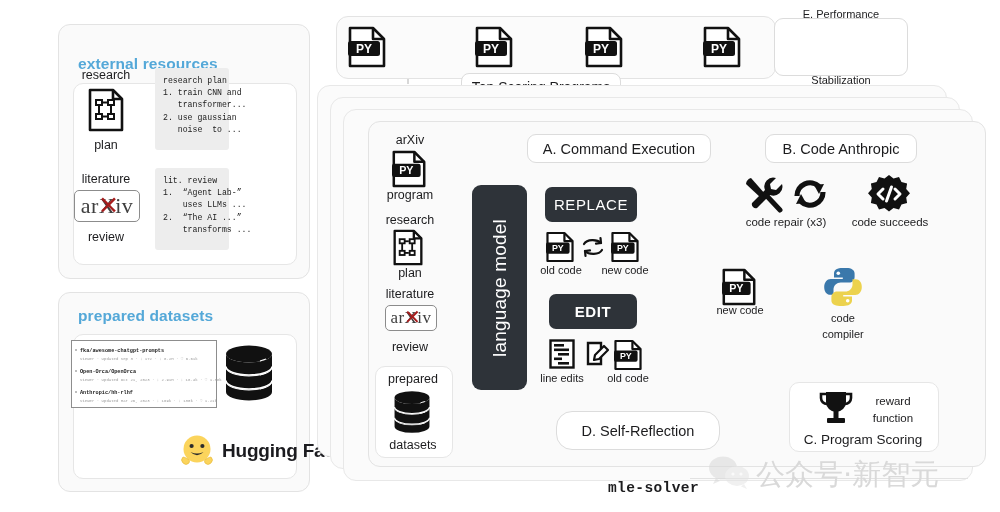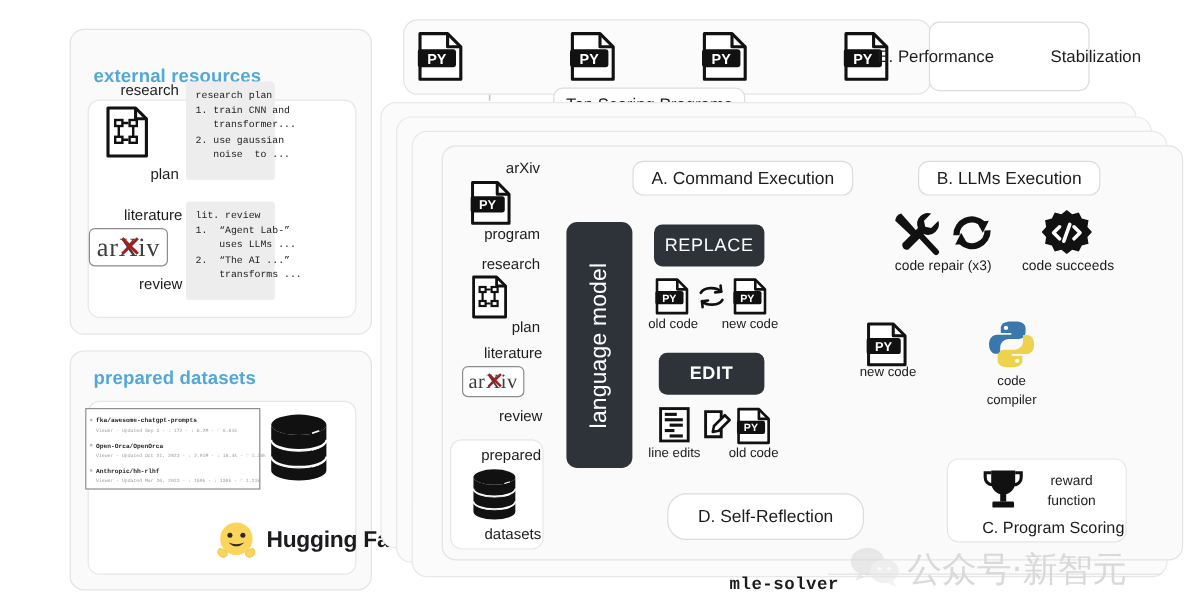--- a/index.html
+++ b/index.html
@@ -5,37 +5,37 @@
   html,body{margin:0;padding:0;background:#ffffff;}
   body{width:1000px;height:512px;position:relative;overflow:hidden;
        font-family:"Liberation Sans",sans-serif;color:#1c1c1e;}
 
   
   .card{position:absolute;background:#fafafa;border:1px solid #e3e3e3;border-radius:12px;margin-left:12px;}
   .inner{position:absolute;background:#ffffff;border:1px solid #e6e6e6;border-radius:10px;}
 
   .panel-title{position:absolute;color:#54a8d8;font-size:15.5px;font-weight:600;letter-spacing:.1px;}
 
-  .lbl{position:absolute;font-size:12.5px;color:#1c1c1e;text-align:right;white-space:nowrap;}
+  .lbl{position:absolute;font-size:12.5px;color:#1c1c1e;text-align:center;white-space:nowrap;}
   .lbl-md{position:absolute;font-size:11px;color:#1c1c1e;text-align:center;white-space:nowrap;}
 
   
   .codeblk{position:absolute;background:#ededed;border-radius:3px;
            font-family:"Liberation Mono",monospace;font-size:8.2px;line-height:12.2px;
            color:#222;padding:7px 8px;white-space:pre;box-sizing:border-box;}
 
   
   .pyicon{position:absolute;}
   .pyicon svg{display:block;}
 
   
   .pill{position:absolute;background:#ffffff;border:1px solid #dcdcdc;border-radius:9px;
         display:flex;align-items:center;justify-content:center;
         font-size:14.5px;color:#1c1c1e;white-space:nowrap;padding:0 10px;box-sizing:border-box;}
-  .pill.two{flex-direction:row;line-height:19px;font-size:14px;gap:47px;}
+  .pill.two{flex-direction:column;line-height:19px;font-size:11px;gap:47px;}
 
   
   .darkbtn{position:absolute;background:#2e3339;border-radius:7px;color:#fff;
            display:flex;align-items:center;justify-content:center;
            font-size:15px;letter-spacing:.6px;font-weight:500;}
 
   
   #language-model{position:absolute;background:#2e3339;border-radius:9px;}
   #language-model span{position:absolute;left:50%;top:50%;
         transform:translate(-50%,-50%) rotate(-90deg);
@@ -360,21 +360,21 @@
   <svg width="28" height="32" viewBox="0 0 38 42">
     <path d="M2,2 h23 l11,11 v27 h-34 z" fill="#fff" stroke="#111" stroke-width="3" stroke-linejoin="round"></path>
     <path d="M25,2 v11 h11" fill="none" stroke="#111" stroke-width="3" stroke-linejoin="round"></path>
     <rect x="0" y="15" width="32" height="15" rx="2.5" fill="#111"></rect>
     <text x="16" y="27" font-family="Liberation Sans, sans-serif" font-size="12" font-weight="bold" fill="#fff" text-anchor="middle">PY</text>
   </svg>
 </div>
 <div class="lbl-md" style="left:534px;top:372px;width:56px;">line edits</div>
 <div class="lbl-md" style="left:600px;top:372px;width:56px;">old code</div>
 
-<div class="pill" style="left:765px;top:134px;width:152px;height:29px;">B. LLMs Execution</div>
+<div class="pill" style="left:765px;top:134px;width:152px;height:29px;">B. Code Anthropic</div>
 
 <div style="position:absolute;left:743px;top:174px;">
   <svg width="42" height="40" viewBox="0 0 42 40">
     <path d="M8,4 L23,21 l-4,4 L3,10 a7,7 0 0 1 5,-6 z" fill="#111"></path>
     <path d="M33,4 a9,9 0 0 0 -11,12 L9,29 a4,4 0 0 0 5,5 L27,21 a9,9 0 0 0 12,-11 l-6,6 l-5,-1 l-1,-5 z" fill="#111"></path>
     <path d="M22,20 L37,36" stroke="#111" stroke-width="5" stroke-linecap="round"></path>
   </svg>
 </div>
 <div style="position:absolute;left:792px;top:174px;">
   <svg width="36" height="40" viewBox="0 0 36 40">

